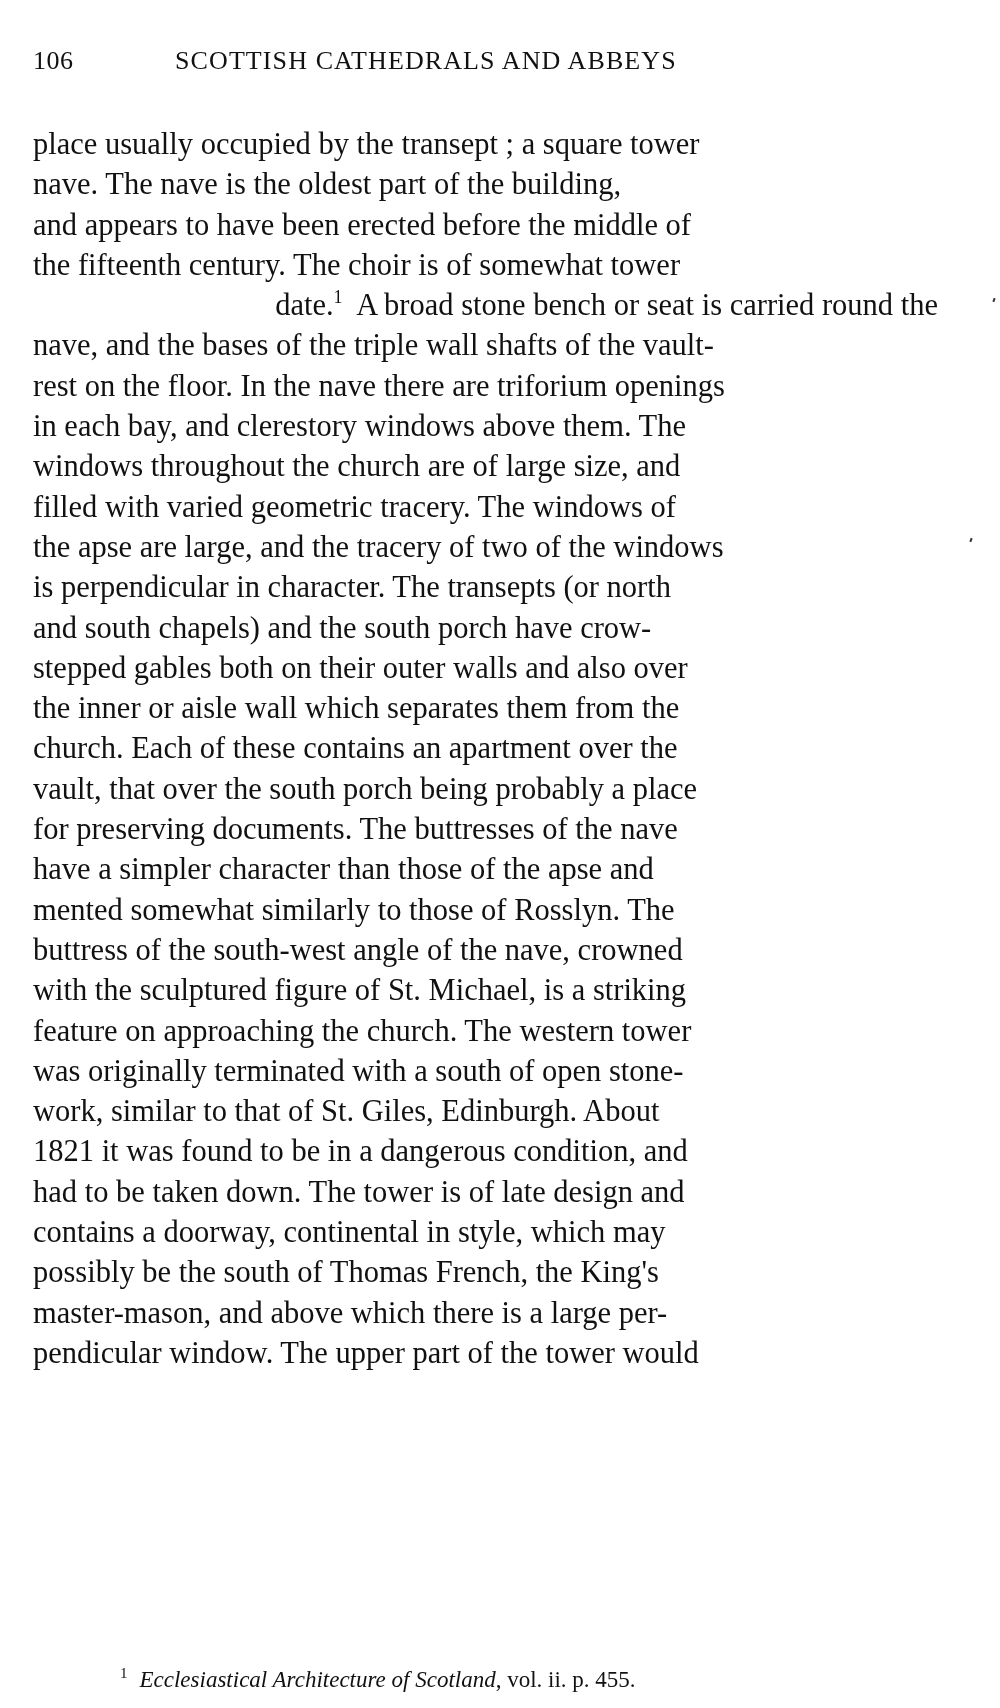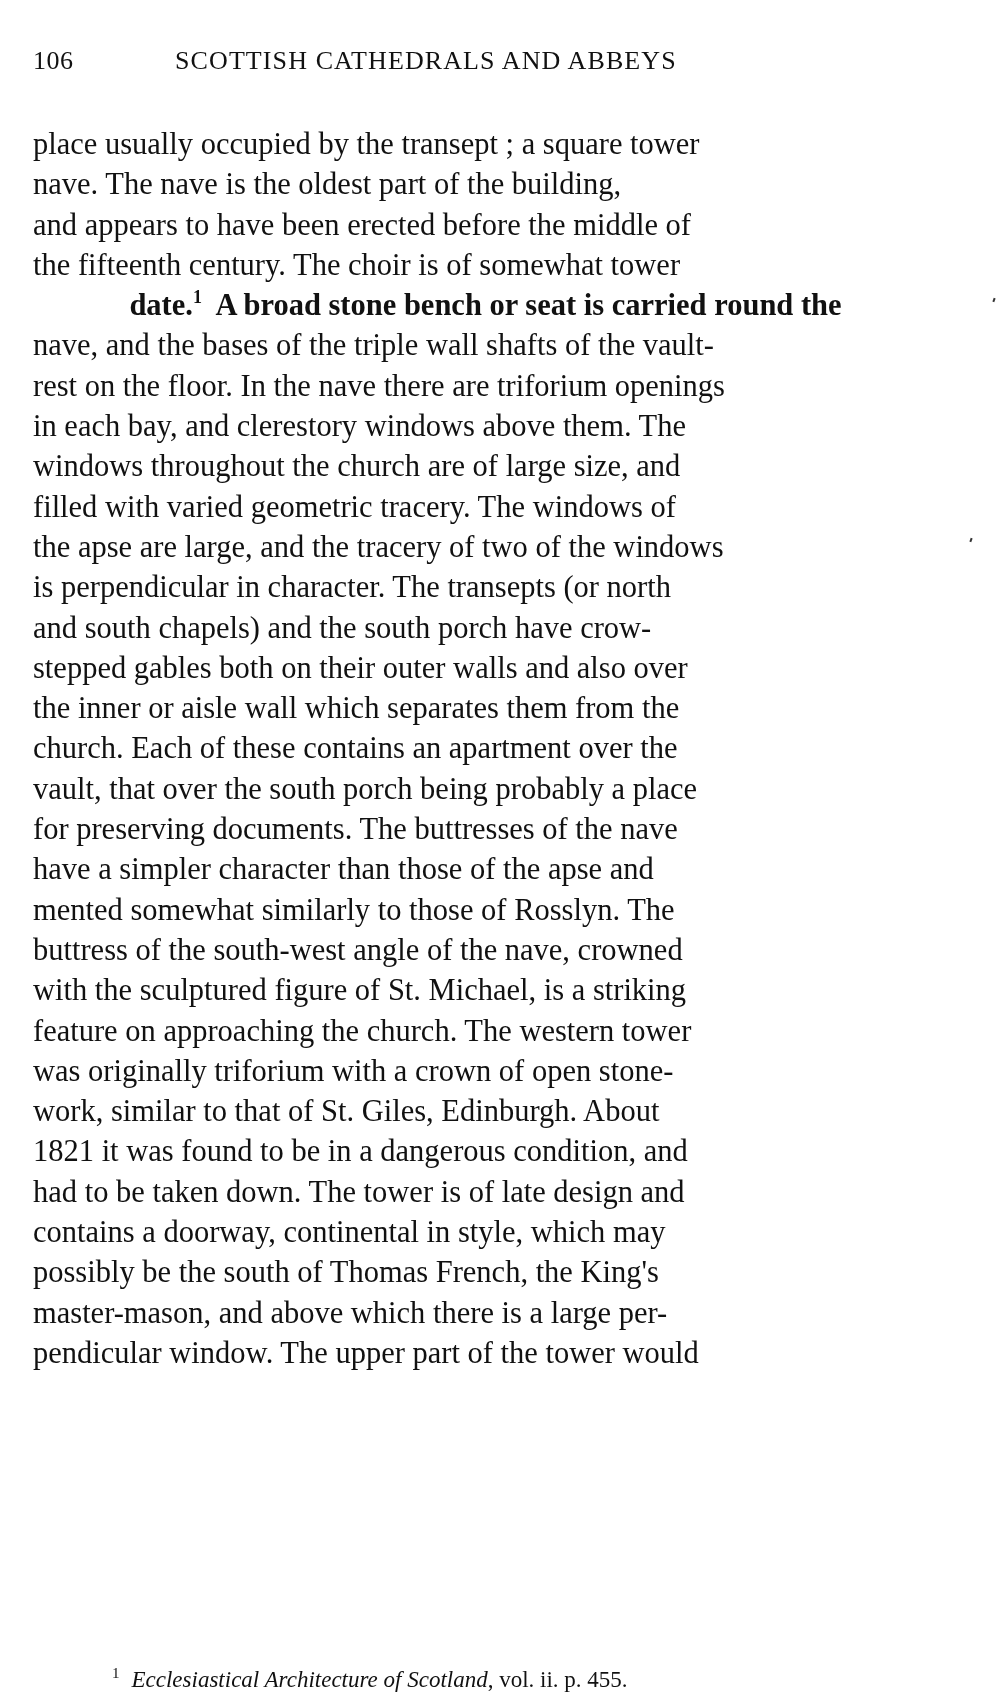--- a/index.html
+++ b/index.html
@@ -63,21 +63,21 @@
       text-align-last: justify;
       overflow: visible;
     }
     .line sup {
       font-size: 18px;
       line-height: 0;
       vertical-align: 12px;
     }
     .footnote {
       position: absolute;
-      left: 112px;
+      left: 120px;
       top: 1665px;
       font-family: "Liberation Serif", "DejaVu Serif", serif;
       font-size: 23px;
       line-height: 30px;
       white-space: nowrap;
     }
     .footnote .fn-mark {
       font-size: 15px;
       vertical-align: 9px;
       line-height: 0;
@@ -102,40 +102,40 @@
   <div class="running-head">
     <span class="page-number">106</span>
     <span class="running-title">SCOTTISH CATHEDRALS AND ABBEYS</span>
   </div>
 
   <div class="body-text">
     <span class="line" style="display: block; text-align: left; text-align-last: auto;">place usually occupied by the transept ; a square tower</span>
     <span class="line" style="display: block; text-align: left; text-align-last: auto;">nave.  The nave is the oldest part of the building,</span>
     <span class="line" style="display: block; text-align: left; text-align-last: auto;">and appears to have been erected before the middle of</span>
     <span class="line" style="display: block; text-align: left; text-align-last: auto;">the fifteenth century.  The choir is of somewhat tower</span>
-    <span class="line" style="display: block; text-align: center; text-align-last: auto; font-weight: bold;"><span>date.</span><sup>1</sup><span style="white-space:pre;">  A broad stone bench or seat is carried round the</span></span>
+    <span class="line" style="display: block; text-align: right; text-align-last: auto;"><span>date.</span><sup>1</sup><span style="white-space:pre;">  A broad stone bench or seat is carried round the</span></span>
     <span class="line" style="display: block; text-align: left; text-align-last: auto;">nave, and the bases of the triple wall shafts of the vault-</span>
     <span class="line" style="display: block; text-align: left; text-align-last: auto;">rest on the floor.  In the nave there are triforium openings</span>
     <span class="line" style="display: block; text-align: left; text-align-last: auto;">in each bay, and clerestory windows above them.  The</span>
     <span class="line" style="display: block; text-align: left; text-align-last: auto;">windows throughout the church are of large size, and</span>
     <span class="line" style="display: block; text-align: left; text-align-last: auto;">filled with varied geometric tracery.  The windows of</span>
     <span class="line" style="display: block; text-align: left; text-align-last: auto;">the apse are large, and the tracery of two of the windows</span>
     <span class="line" style="display: block; text-align: left; text-align-last: auto;">is perpendicular in character.  The transepts (or north</span>
     <span class="line" style="display: block; text-align: left; text-align-last: auto;">and south chapels) and the south porch have crow-</span>
     <span class="line" style="display: block; text-align: left; text-align-last: auto;">stepped gables both on their outer walls and also over</span>
     <span class="line" style="display: block; text-align: left; text-align-last: auto;">the inner or aisle wall which separates them from the</span>
     <span class="line" style="display: block; text-align: left; text-align-last: auto;">church.  Each of these contains an apartment over the</span>
     <span class="line" style="display: block; text-align: left; text-align-last: auto;">vault, that over the south porch being probably a place</span>
     <span class="line" style="display: block; text-align: left; text-align-last: auto;">for preserving documents.  The buttresses of the nave</span>
     <span class="line" style="display: block; text-align: left; text-align-last: auto;">have a simpler character than those of the apse and</span>
     <span class="line" style="display: block; text-align: left; text-align-last: auto;">mented somewhat similarly to those of Rosslyn.  The</span>
     <span class="line" style="display: block; text-align: left; text-align-last: auto;">buttress of the south-west angle of the nave, crowned</span>
     <span class="line" style="display: block; text-align: left; text-align-last: auto;">with the sculptured figure of St. Michael, is a striking</span>
     <span class="line" style="display: block; text-align: left; text-align-last: auto;">feature on approaching the church.  The western tower</span>
-    <span class="line" style="display: block; text-align: left; text-align-last: auto;">was originally triforium with a crown of open stone-</span>
+    <span class="line" style="display: block; text-align: left; text-align-last: auto;">was originally terminated with a south of open stone-</span>
     <span class="line" style="display: block; text-align: left; text-align-last: auto;">work, similar to that of St. Giles, Edinburgh.  About</span>
     <span class="line" style="display: block; text-align: left; text-align-last: auto;">1821 it was found to be in a dangerous condition, and</span>
     <span class="line" style="display: block; text-align: left; text-align-last: auto;">had to be taken down.  The tower is of late design and</span>
     <span class="line" style="display: block; text-align: left; text-align-last: auto;">contains a doorway, continental in style, which may</span>
     <span class="line" style="display: block; text-align: left; text-align-last: auto;">possibly be the south of Thomas French, the King's</span>
     <span class="line" style="display: block; text-align: left; text-align-last: auto;">master-mason, and above which there is a large per-</span>
     <span class="line" style="display: block; text-align: left; text-align-last: auto;">pendicular window.  The upper part of the tower would</span>
   </div>
 
   <div class="footnote">

